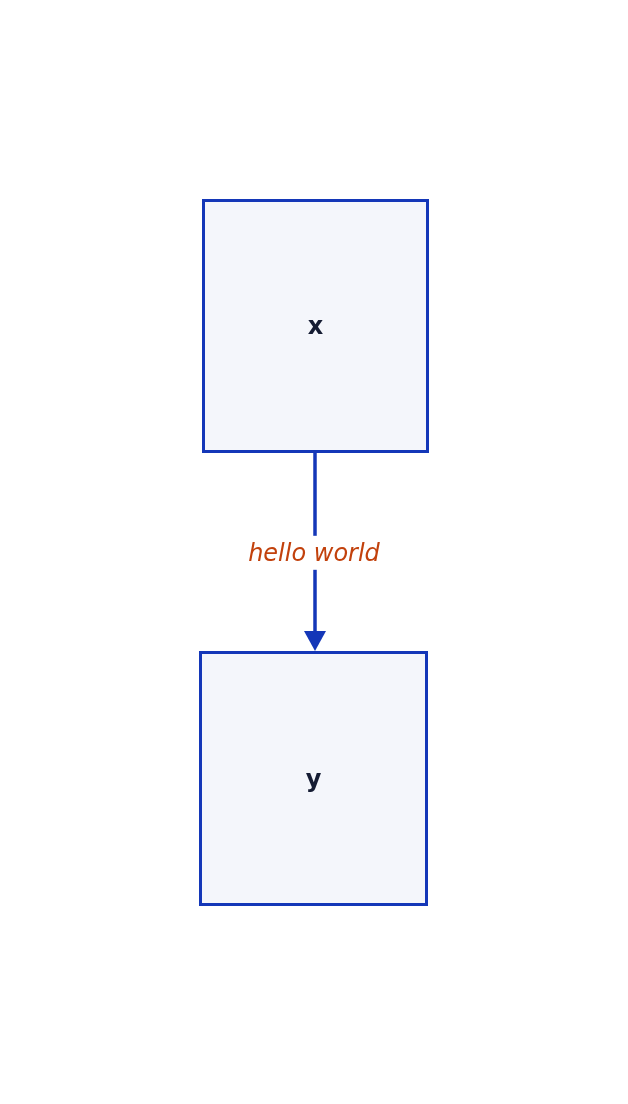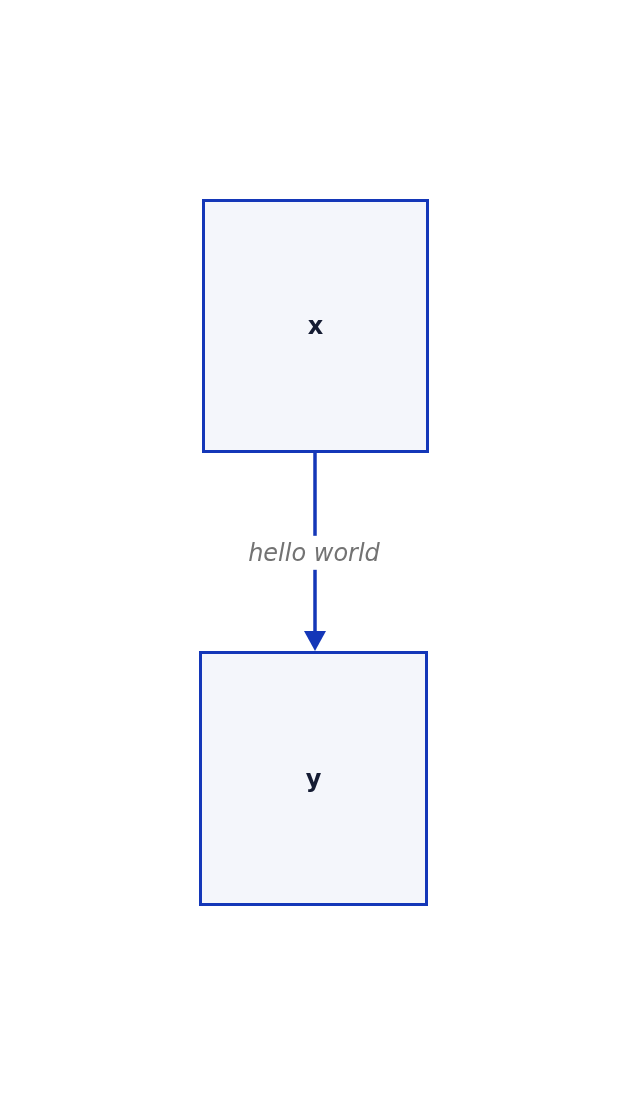--- a/index.html
+++ b/index.html
@@ -51,21 +51,21 @@
   }
   .edge-label {
     position: absolute;
     left: 314px;
     top: 553px;
     transform: translate(-50%, -50%);
     background: #ffffff;
     padding: 4px 8px;
     font-style: italic;
     font-size: 24px;
-    color: #737373;
+    color: #c2410c;
     white-space: nowrap;
     line-height: 1.1;
   }
 </style>
 </head>
 <body>
 
 <div class="canvas">
 
   <svg class="edge-layer" width="628" height="1104" viewBox="0 0 628 1104" xmlns="http://www.w3.org/2000/svg">

